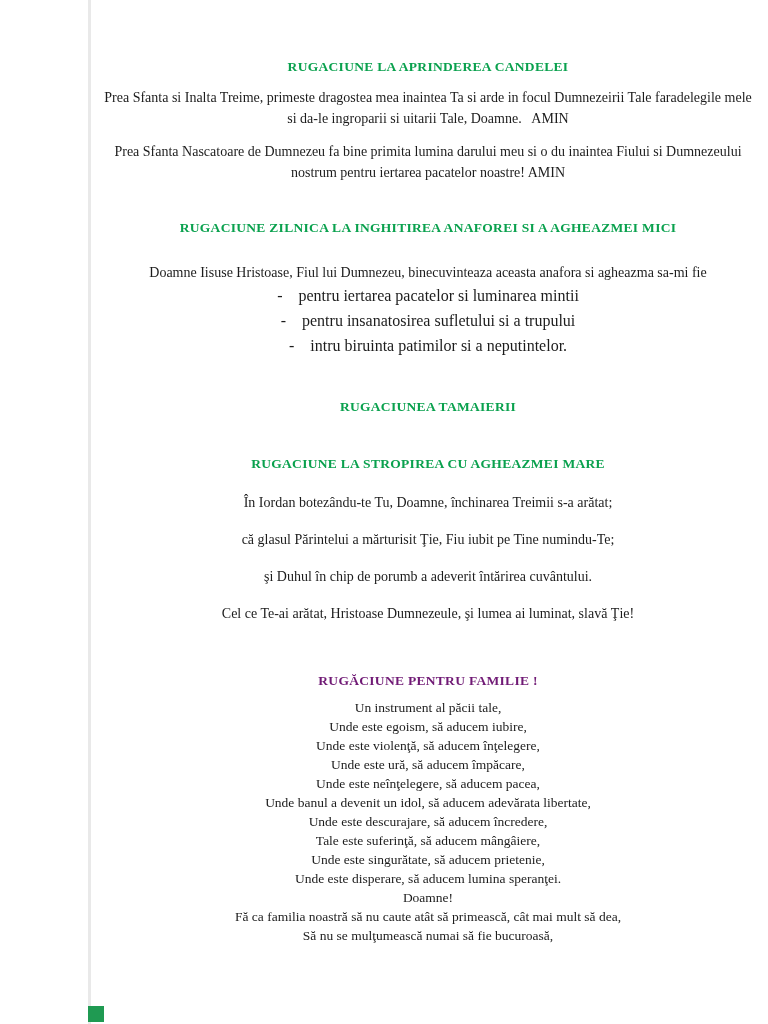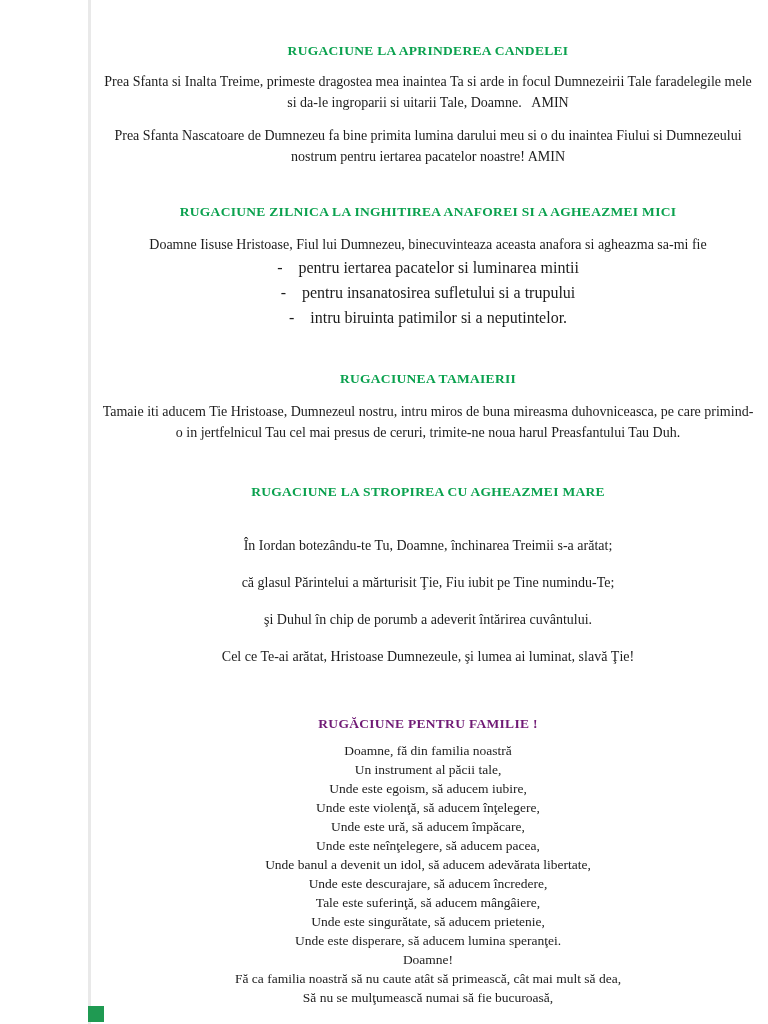--- a/index.html
+++ b/index.html
@@ -31,55 +31,55 @@
     position: absolute;
     left: 88px;
     top: 1006px;
     width: 16px;
     height: 16px;
   }
   .content {
     position: absolute;
     left: 96px;
     right: 8px;
-    top: 0;
+    top: 16px;
     text-align: center;
     color: #1c1c1c;
   }
   .h {
     font-weight: bold;
     font-size: 13.5px;
     letter-spacing: 0.3px;
     line-height: 17px;
   }
   .p {
     font-size: 14px;
     line-height: 21px;
     margin: 0 4px;
   }
   .pt-first { padding-top: 42px; }
   .mt-12 { margin-top: 12px; }
-  .mt-14 { margin-top: 14px; }
+  .mt-14 { margin-top: 26px; }
   .mt-36 { margin-top: 36px; }
   .mt-40 { margin-top: 40px; }
   .mt-52 { margin-top: 50px; }
   .list-item {
     font-size: 16px;
     line-height: 25px;
     white-space: pre-wrap;
   }
   .list-item .marker {
     padding-right: 16px;
   }
   .spaced-line {
     font-size: 14px;
     line-height: 16px;
     margin-top: 21px;
   }
-  .spaced-first { margin-top: 38px; }
+  .spaced-first { margin-top: 23px; }
   .family-line {
     font-size: 13.5px;
     line-height: 19px;
   }
 </style>
 </head>
 <body>
 
 <div class="page">
 
@@ -91,31 +91,29 @@
     <div class="p mt-12">Prea Sfanta si Inalta Treime, primeste dragostea mea inaintea Ta si arde in focul Dumnezeirii Tale faradelegile mele si da-le ingroparii si uitarii Tale, Doamne.&nbsp;&nbsp; AMIN</div>
     <div class="p mt-12">Prea Sfanta Nascatoare de Dumnezeu fa bine primita lumina darului meu si o du inaintea Fiului si Dumnezeului nostrum pentru iertarea pacatelor noastre! AMIN</div>
 
     <div class="h mt-36" style="color:#0aa14e">RUGACIUNE ZILNICA LA INGHITIREA ANAFOREI SI A AGHEAZMEI MICI</div>
     <div class="p mt-14">Doamne Iisuse Hristoase, Fiul lui Dumnezeu, binecuvinteaza aceasta anafora si agheazma sa-mi fie</div>
     <div class="list-item"><span class="marker">-</span><span>pentru iertarea pacatelor si luminarea mintii</span></div>
     <div class="list-item"><span class="marker">-</span><span>pentru insanatosirea sufletului si a trupului</span></div>
     <div class="list-item"><span class="marker">-</span><span>intru biruinta patimilor si a neputintelor.</span></div>
 
     <div class="h mt-40" style="color:#0aa14e">RUGACIUNEA TAMAIERII</div>
-    <div class="p mt-14">Tamaie iti aducem Tie Hristoase, Dumnezeul nostru, intru miros de buna mireasma duhovniceasca, pe care primind-o in jertfelnicul Tau cel mai presus de ceruri, trimite-ne noua harul Preasfantului Tau Duh.</div>
 
     <div class="h mt-40" style="color:#0aa14e">RUGACIUNE LA STROPIREA CU AGHEAZMEI MARE</div>
     <div class="spaced-line spaced-first">În Iordan botezându-te Tu, Doamne, închinarea Treimii s-a arătat;</div>
     <div class="spaced-line">că glasul Părintelui a mărturisit Ţie, Fiu iubit pe Tine numindu-Te;</div>
     <div class="spaced-line">şi Duhul în chip de porumb a adeverit întărirea cuvântului.</div>
     <div class="spaced-line">Cel ce Te-ai arătat, Hristoase Dumnezeule, şi lumea ai luminat, slavă Ţie!</div>
 
     <div class="h mt-52" style="color:#701a75">RUGĂCIUNE PENTRU FAMILIE !</div>
     <div style="margin-top:9px">
-      <div class="family-line">Doamne, fă din familia noastră</div>
       <div class="family-line">Un instrument al păcii tale,</div>
       <div class="family-line">Unde este egoism, să aducem iubire,</div>
       <div class="family-line">Unde este violenţă, să aducem înţelegere,</div>
       <div class="family-line">Unde este ură, să aducem împăcare,</div>
       <div class="family-line">Unde este neînţelegere, să aducem pacea,</div>
       <div class="family-line">Unde banul a devenit un idol, să aducem adevărata libertate,</div>
       <div class="family-line">Unde este descurajare, să aducem încredere,</div>
       <div class="family-line">Tale este suferinţă, să aducem mângâiere,</div>
       <div class="family-line">Unde este singurătate, să aducem prietenie,</div>
       <div class="family-line">Unde este disperare, să aducem lumina speranţei.</div>

